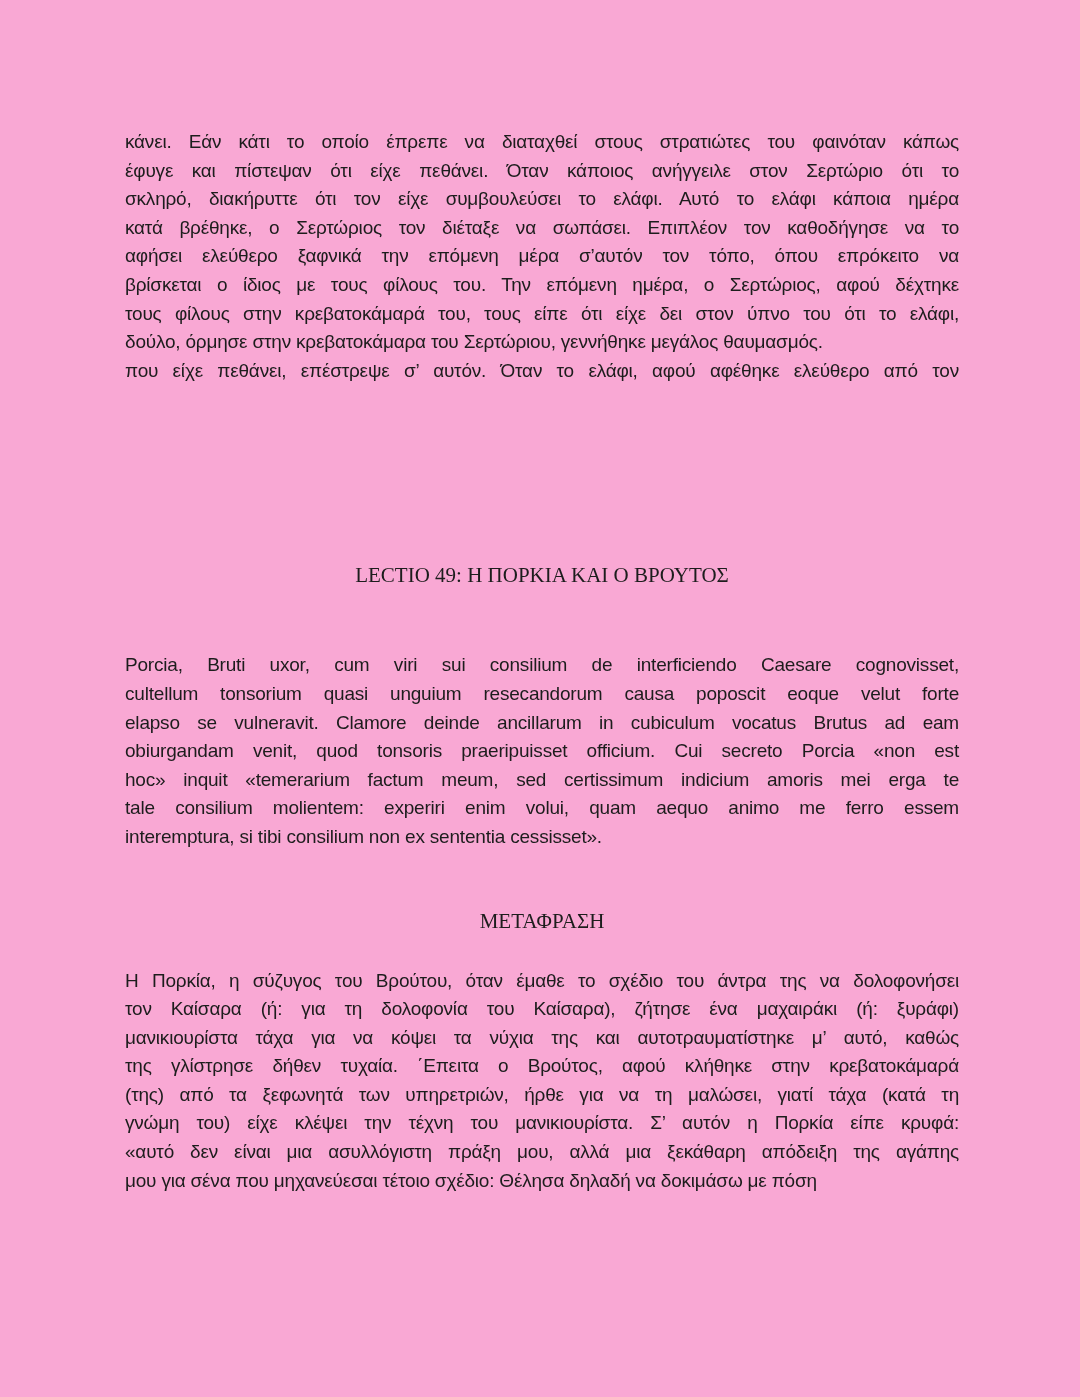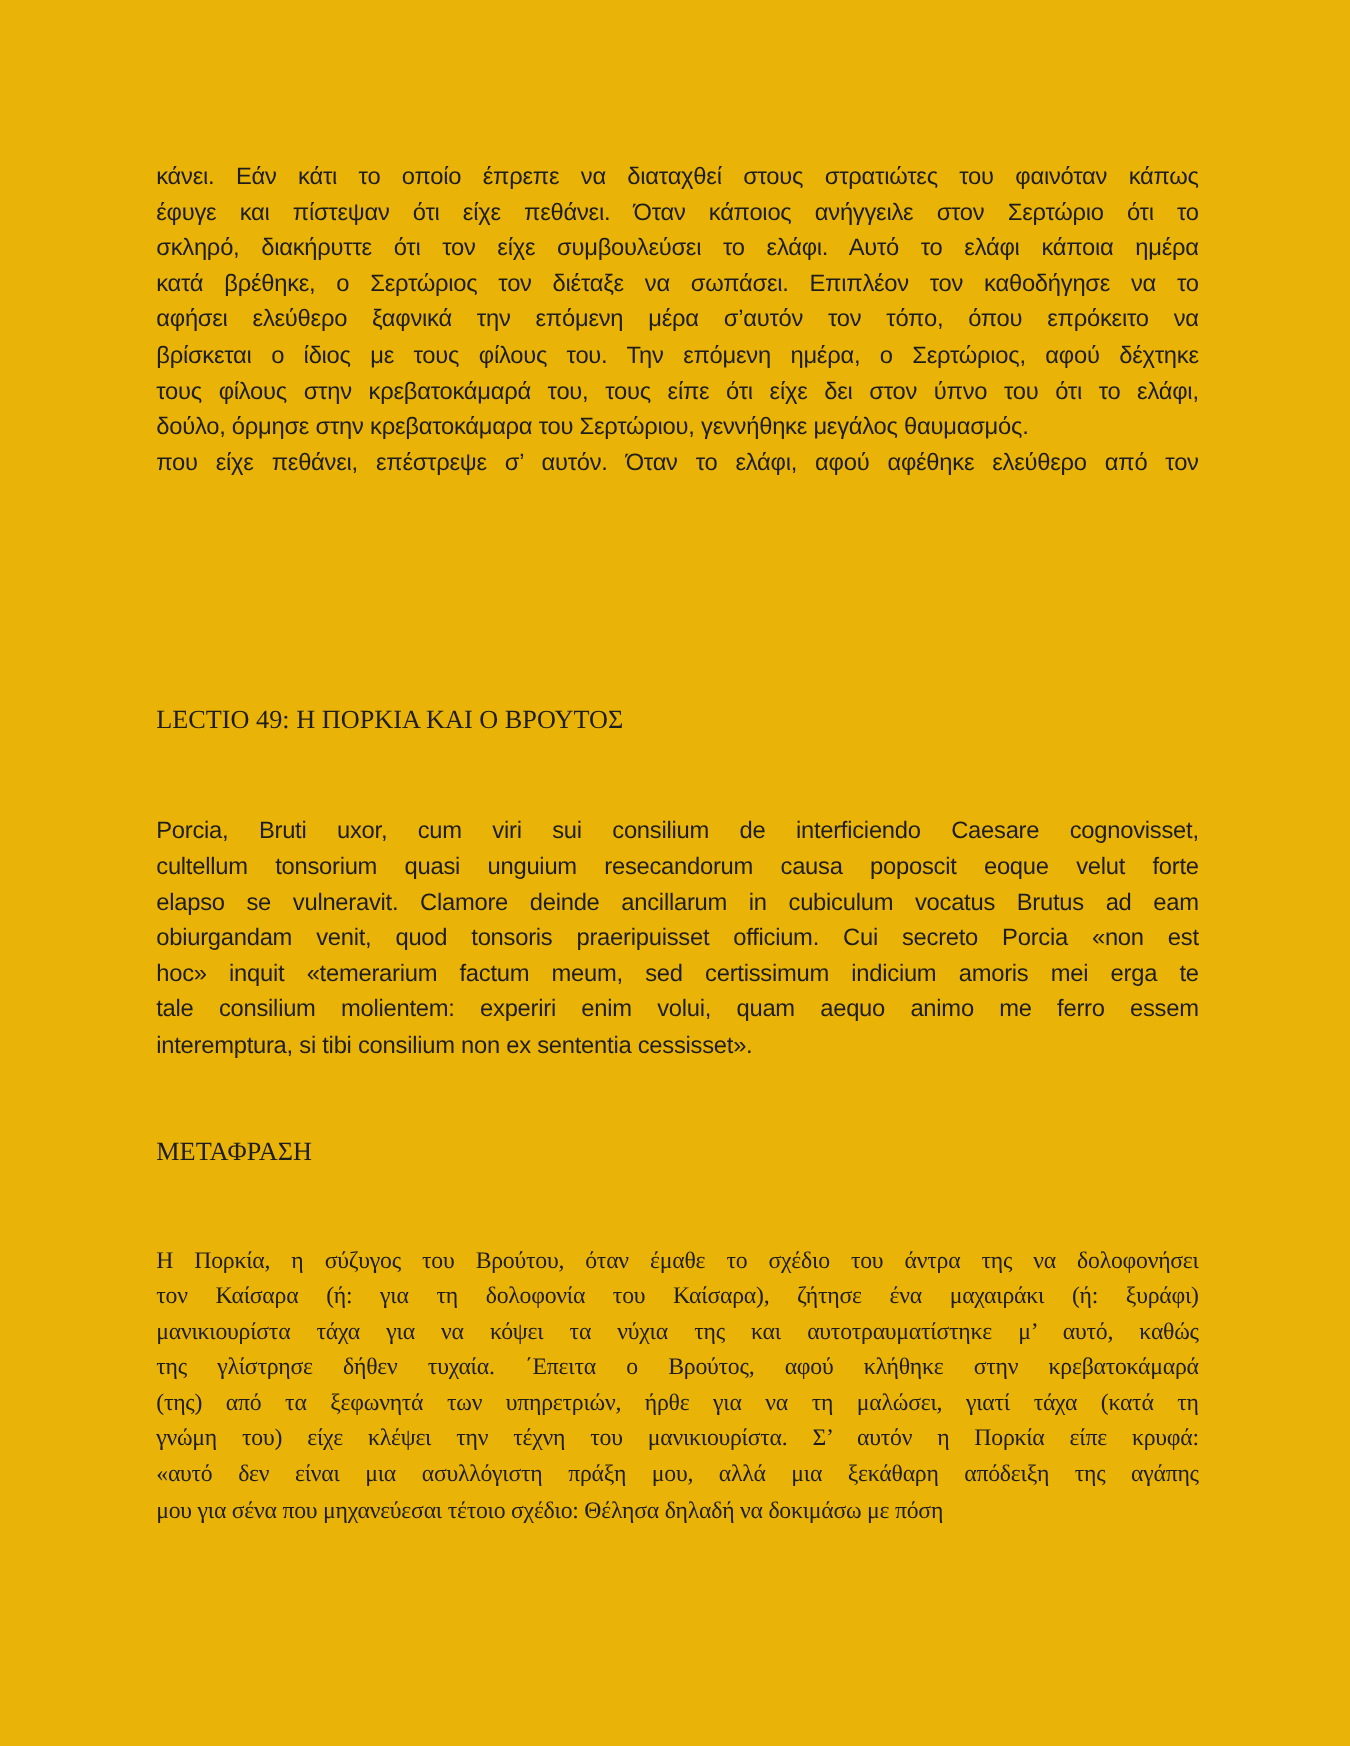--- a/index.html
+++ b/index.html
@@ -11,21 +11,21 @@
     width: 1080px;
     height: 1397px;
     overflow: hidden;
     color: #1d1d1d;
   }
   .page {
     box-sizing: border-box;
     width: 1080px;
     height: 1397px;
     padding: 128px 121px 0 125px;
-    background: #eab308;
+    background: #f9a8d4;
   }
   .para {
     font-family: "Liberation Sans", "DejaVu Sans", sans-serif;
     font-size: 19px;
     line-height: 28.6px;
     letter-spacing: -0.2px;
     color: #1d1d1d;
   }
   .line {
     text-align: justify;
@@ -33,27 +33,28 @@
     white-space: normal;
   }
   .line.last {
     text-align-last: left;
   }
   .heading {
     font-family: "Liberation Serif", "DejaVu Serif", serif;
     font-weight: 400;
     font-size: 21px;
     line-height: 28px;
+    text-align: center;
     color: #1d1d1d;
     margin: 0;
   }
   .heading.lectio { margin-top: 176px; }
   .para.latin { margin-top: 62px; }
   .heading.metafrasi { margin-top: 55px; }
-  .para.translation { margin-top: 60px; font-family: Liberation Serif, serif; }
+  .para.translation { margin-top: 32px; }
 </style>
 </head>
 <body>
 
 <div class="page">
 
   <div class="para greek">
     <div class="line">κάνει. Εάν κάτι το οποίο έπρεπε να διαταχθεί στους στρατιώτες του φαινόταν κάπως</div>
     <div class="line">έφυγε και πίστεψαν ότι είχε πεθάνει. Όταν κάποιος ανήγγειλε στον Σερτώριο ότι το</div>
     <div class="line">σκληρό, διακήρυττε ότι τον είχε συμβουλεύσει το ελάφι. Αυτό το ελάφι κάποια ημέρα</div>

